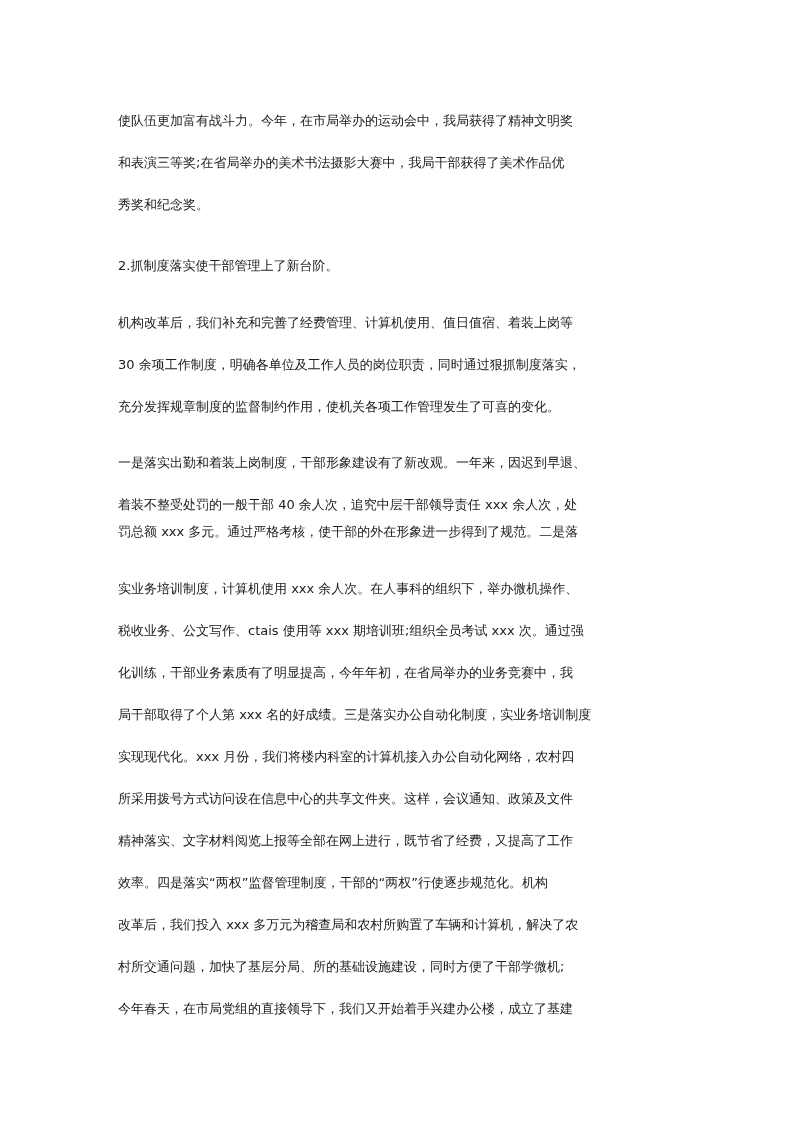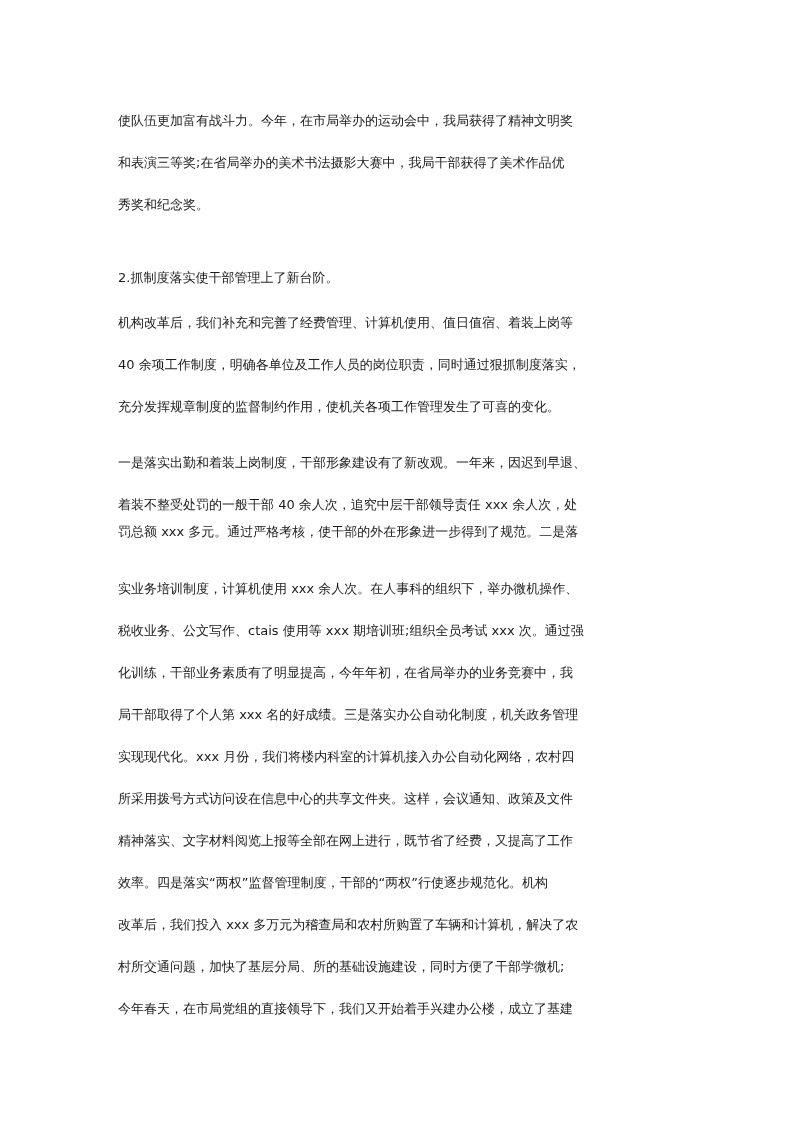--- a/index.html
+++ b/index.html
@@ -14,37 +14,37 @@
 
 <div class="page">
 
   <div>
     <div class="line" style="top:111px">使队伍更加富有战斗力。今年，在市局举办的运动会中，我局获得了精神文明奖</div>
     <div class="line" style="top:153px">和表演三等奖;在省局举办的美术书法摄影大赛中，我局干部获得了美术作品优</div>
     <div class="line" style="top:195px">秀奖和纪念奖。</div>
   </div>
 
   <div>
-    <div class="line" style="top:268px">2.抓制度落实使干部管理上了新台阶。</div>
+    <div class="line" style="top:256px">2.抓制度落实使干部管理上了新台阶。</div>
   </div>
 
   <div>
     <div class="line" style="top:313px">机构改革后，我们补充和完善了经费管理、计算机使用、值日值宿、着装上岗等</div>
-    <div class="line" style="top:355px">40 余项工作制度，明确各单位及工作人员的岗位职责，同时通过狠抓制度落实，</div>
+    <div class="line" style="top:355px">30 余项工作制度，明确各单位及工作人员的岗位职责，同时通过狠抓制度落实，</div>
     <div class="line" style="top:397px">充分发挥规章制度的监督制约作用，使机关各项工作管理发生了可喜的变化。</div>
   </div>
 
   <div>
     <div class="line" style="top:453px">一是落实出勤和着装上岗制度，干部形象建设有了新改观。一年来，因迟到早退、</div>
     <div class="line" style="top:495px">着装不整受处罚的一般干部 40 余人次，追究中层干部领导责任 xxx 余人次，处</div>
     <div class="line" style="top:522px">罚总额 xxx 多元。通过严格考核，使干部的外在形象进一步得到了规范。二是落</div>
     <div class="line" style="top:579px">实业务培训制度，计算机使用 xxx 余人次。在人事科的组织下，举办微机操作、</div>
     <div class="line" style="top:621px">税收业务、公文写作、ctais 使用等 xxx 期培训班;组织全员考试 xxx 次。通过强</div>
     <div class="line" style="top:663px">化训练，干部业务素质有了明显提高，今年年初，在省局举办的业务竞赛中，我</div>
-    <div class="line" style="top:705px">局干部取得了个人第 xxx 名的好成绩。三是落实办公自动化制度，机关政务管理</div>
+    <div class="line" style="top:705px">局干部取得了个人第 xxx 名的好成绩。三是落实办公自动化制度，实业务培训制度</div>
     <div class="line" style="top:747px">实现现代化。xxx 月份，我们将楼内科室的计算机接入办公自动化网络，农村四</div>
     <div class="line" style="top:789px">所采用拨号方式访问设在信息中心的共享文件夹。这样，会议通知、政策及文件</div>
     <div class="line" style="top:831px">精神落实、文字材料阅览上报等全部在网上进行，既节省了经费，又提高了工作</div>
     <div class="line" style="top:873px">效率。四是落实“两权”监督管理制度，干部的“两权”行使逐步规范化。机构</div>
     <div class="line" style="top:915px">改革后，我们投入 xxx 多万元为稽查局和农村所购置了车辆和计算机，解决了农</div>
     <div class="line" style="top:957px">村所交通问题，加快了基层分局、所的基础设施建设，同时方便了干部学微机;</div>
     <div class="line" style="top:999px">今年春天，在市局党组的直接领导下，我们又开始着手兴建办公楼，成立了基建</div>
   </div>
 </div>
 

